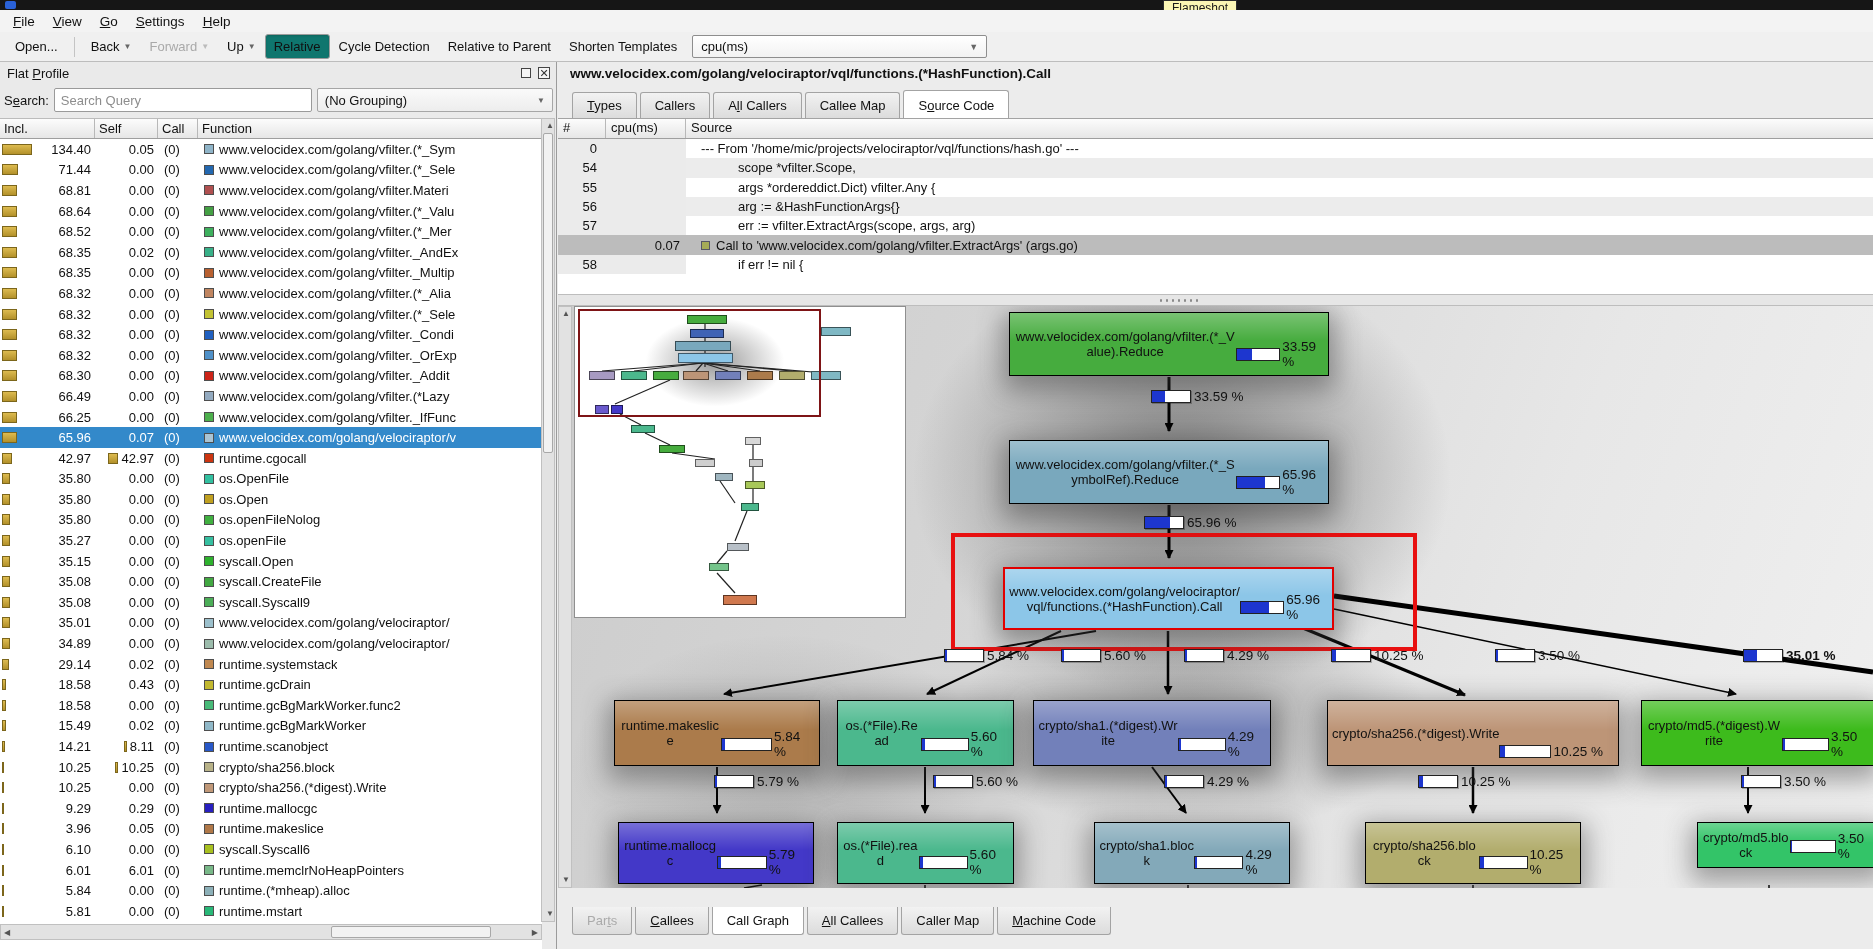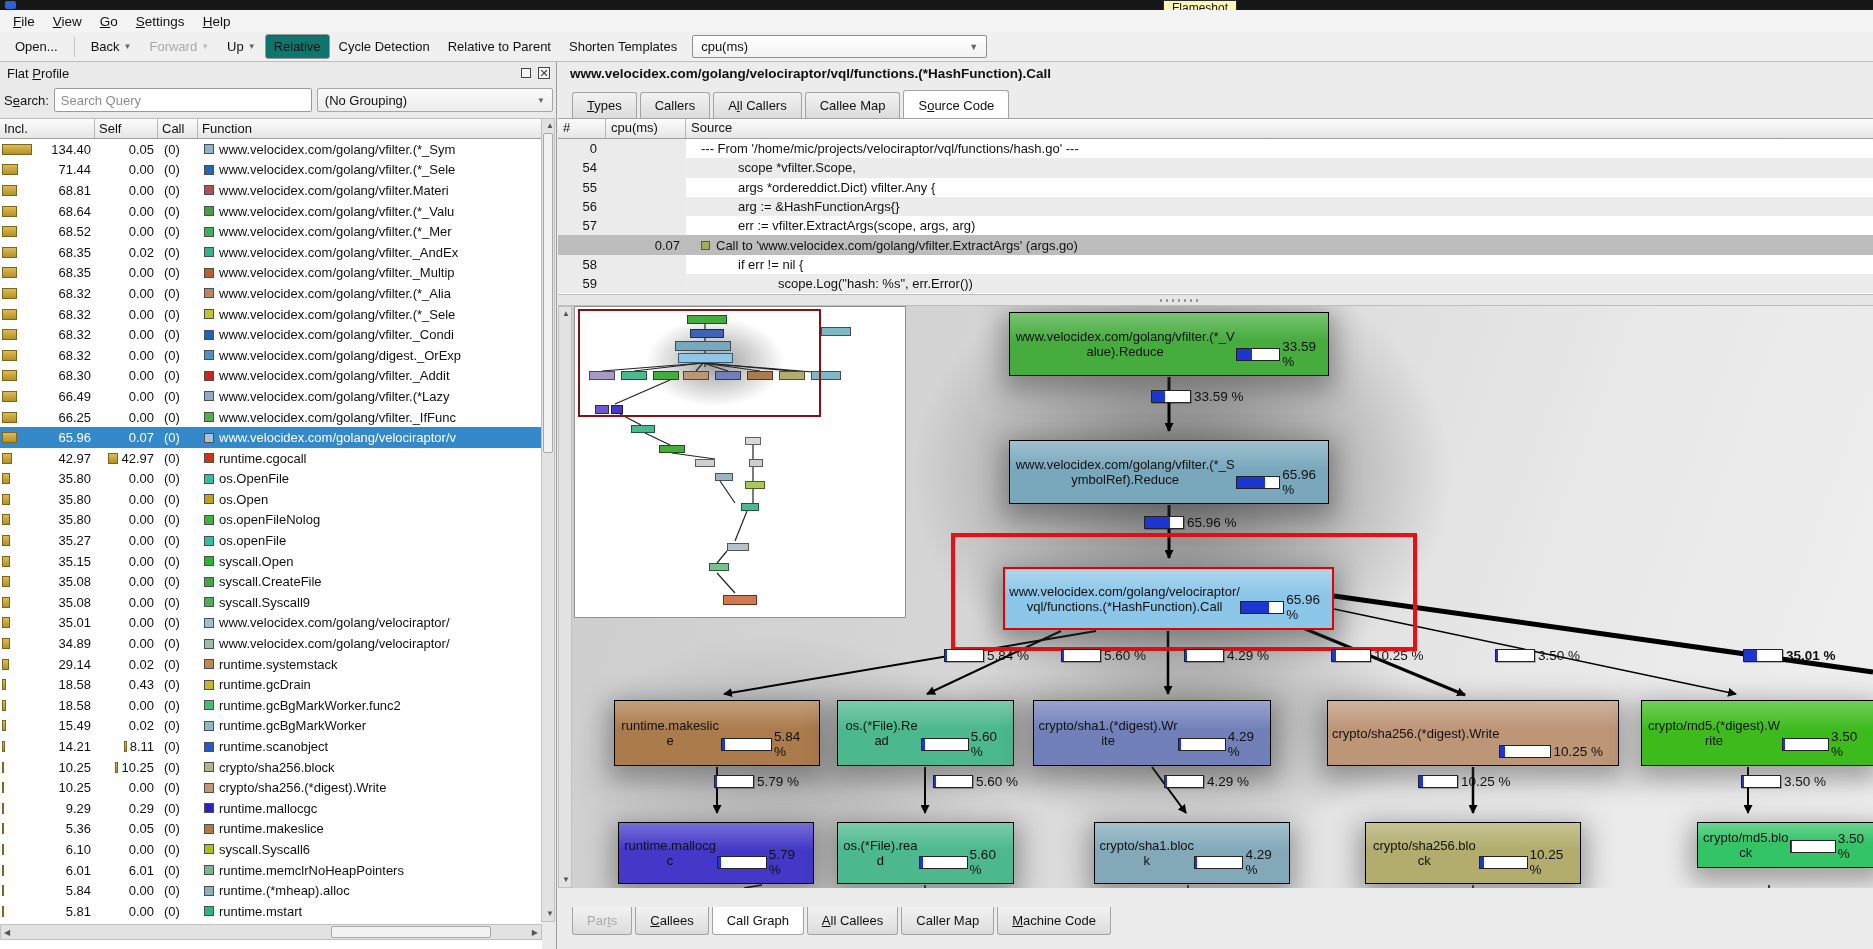--- a/index.html
+++ b/index.html
@@ -327,21 +327,21 @@
           <span class="c c-incl">
             <i class="gbar" style="width: 15px;"></i>
             <span>68.32</span>
           </span>
           <span class="c c-self">
             <span>0.00</span>
           </span>
           <span class="c c-call">(0)</span>
           <span class="c c-func">
             <i class="sq" style="background: rgb(79, 144, 200);"></i>
-            <span class="fn">www.velocidex.com/golang/digest._OrExp</span>
+            <span class="fn">www.velocidex.com/golang/vfilter._OrExp</span>
           </span>
         </div>
         <div class="fp-row">
           <span class="c c-incl">
             <i class="gbar" style="width: 15px;"></i>
             <span>68.30</span>
           </span>
           <span class="c c-self">
             <span>0.00</span>
           </span>
@@ -644,21 +644,21 @@
           </span>
           <span class="c c-call">(0)</span>
           <span class="c c-func">
             <i class="sq" style="background: rgb(40, 32, 192);"></i>
             <span class="fn">runtime.mallocgc</span>
           </span>
         </div>
         <div class="fp-row">
           <span class="c c-incl">
             <i class="gbar" style="width: 2px;"></i>
-            <span>5.36</span>
+            <span>3.96</span>
           </span>
           <span class="c c-self">
             <span>0.05</span>
           </span>
           <span class="c c-call">(0)</span>
           <span class="c c-func">
             <i class="sq" style="background: rgb(176, 120, 72);"></i>
             <span class="fn">runtime.makeslice</span>
           </span>
         </div>
@@ -775,25 +775,20 @@
           </div>
           <div class="src-row call">
             <span class="s-ln"></span>
             <span class="s-cost">0.07</span>
             <span class="s-txt ind0"><i class="callsq"></i><span>Call to 'www.velocidex.com/golang/vfilter.ExtractArgs' (args.go)</span></span>
           </div>
           <div class="src-row">
             <span class="s-ln">58</span>
             <span class="s-cost"></span>
             <span class="s-txt ind1"><span>if err != nil {</span></span>
-          </div>
-          <div class="src-row stripe">
-            <span class="s-ln">59</span>
-            <span class="s-cost"></span>
-            <span class="s-txt ind2"><span>scope.Log("hash: %s", err.Error())</span></span>
           </div>
         </div>
     </div>
 
     <div class="splitter">
         <span class="grip"></span>
       </div>
 
     <div class="graph-wrap">
       <div class="g-vscroll">

